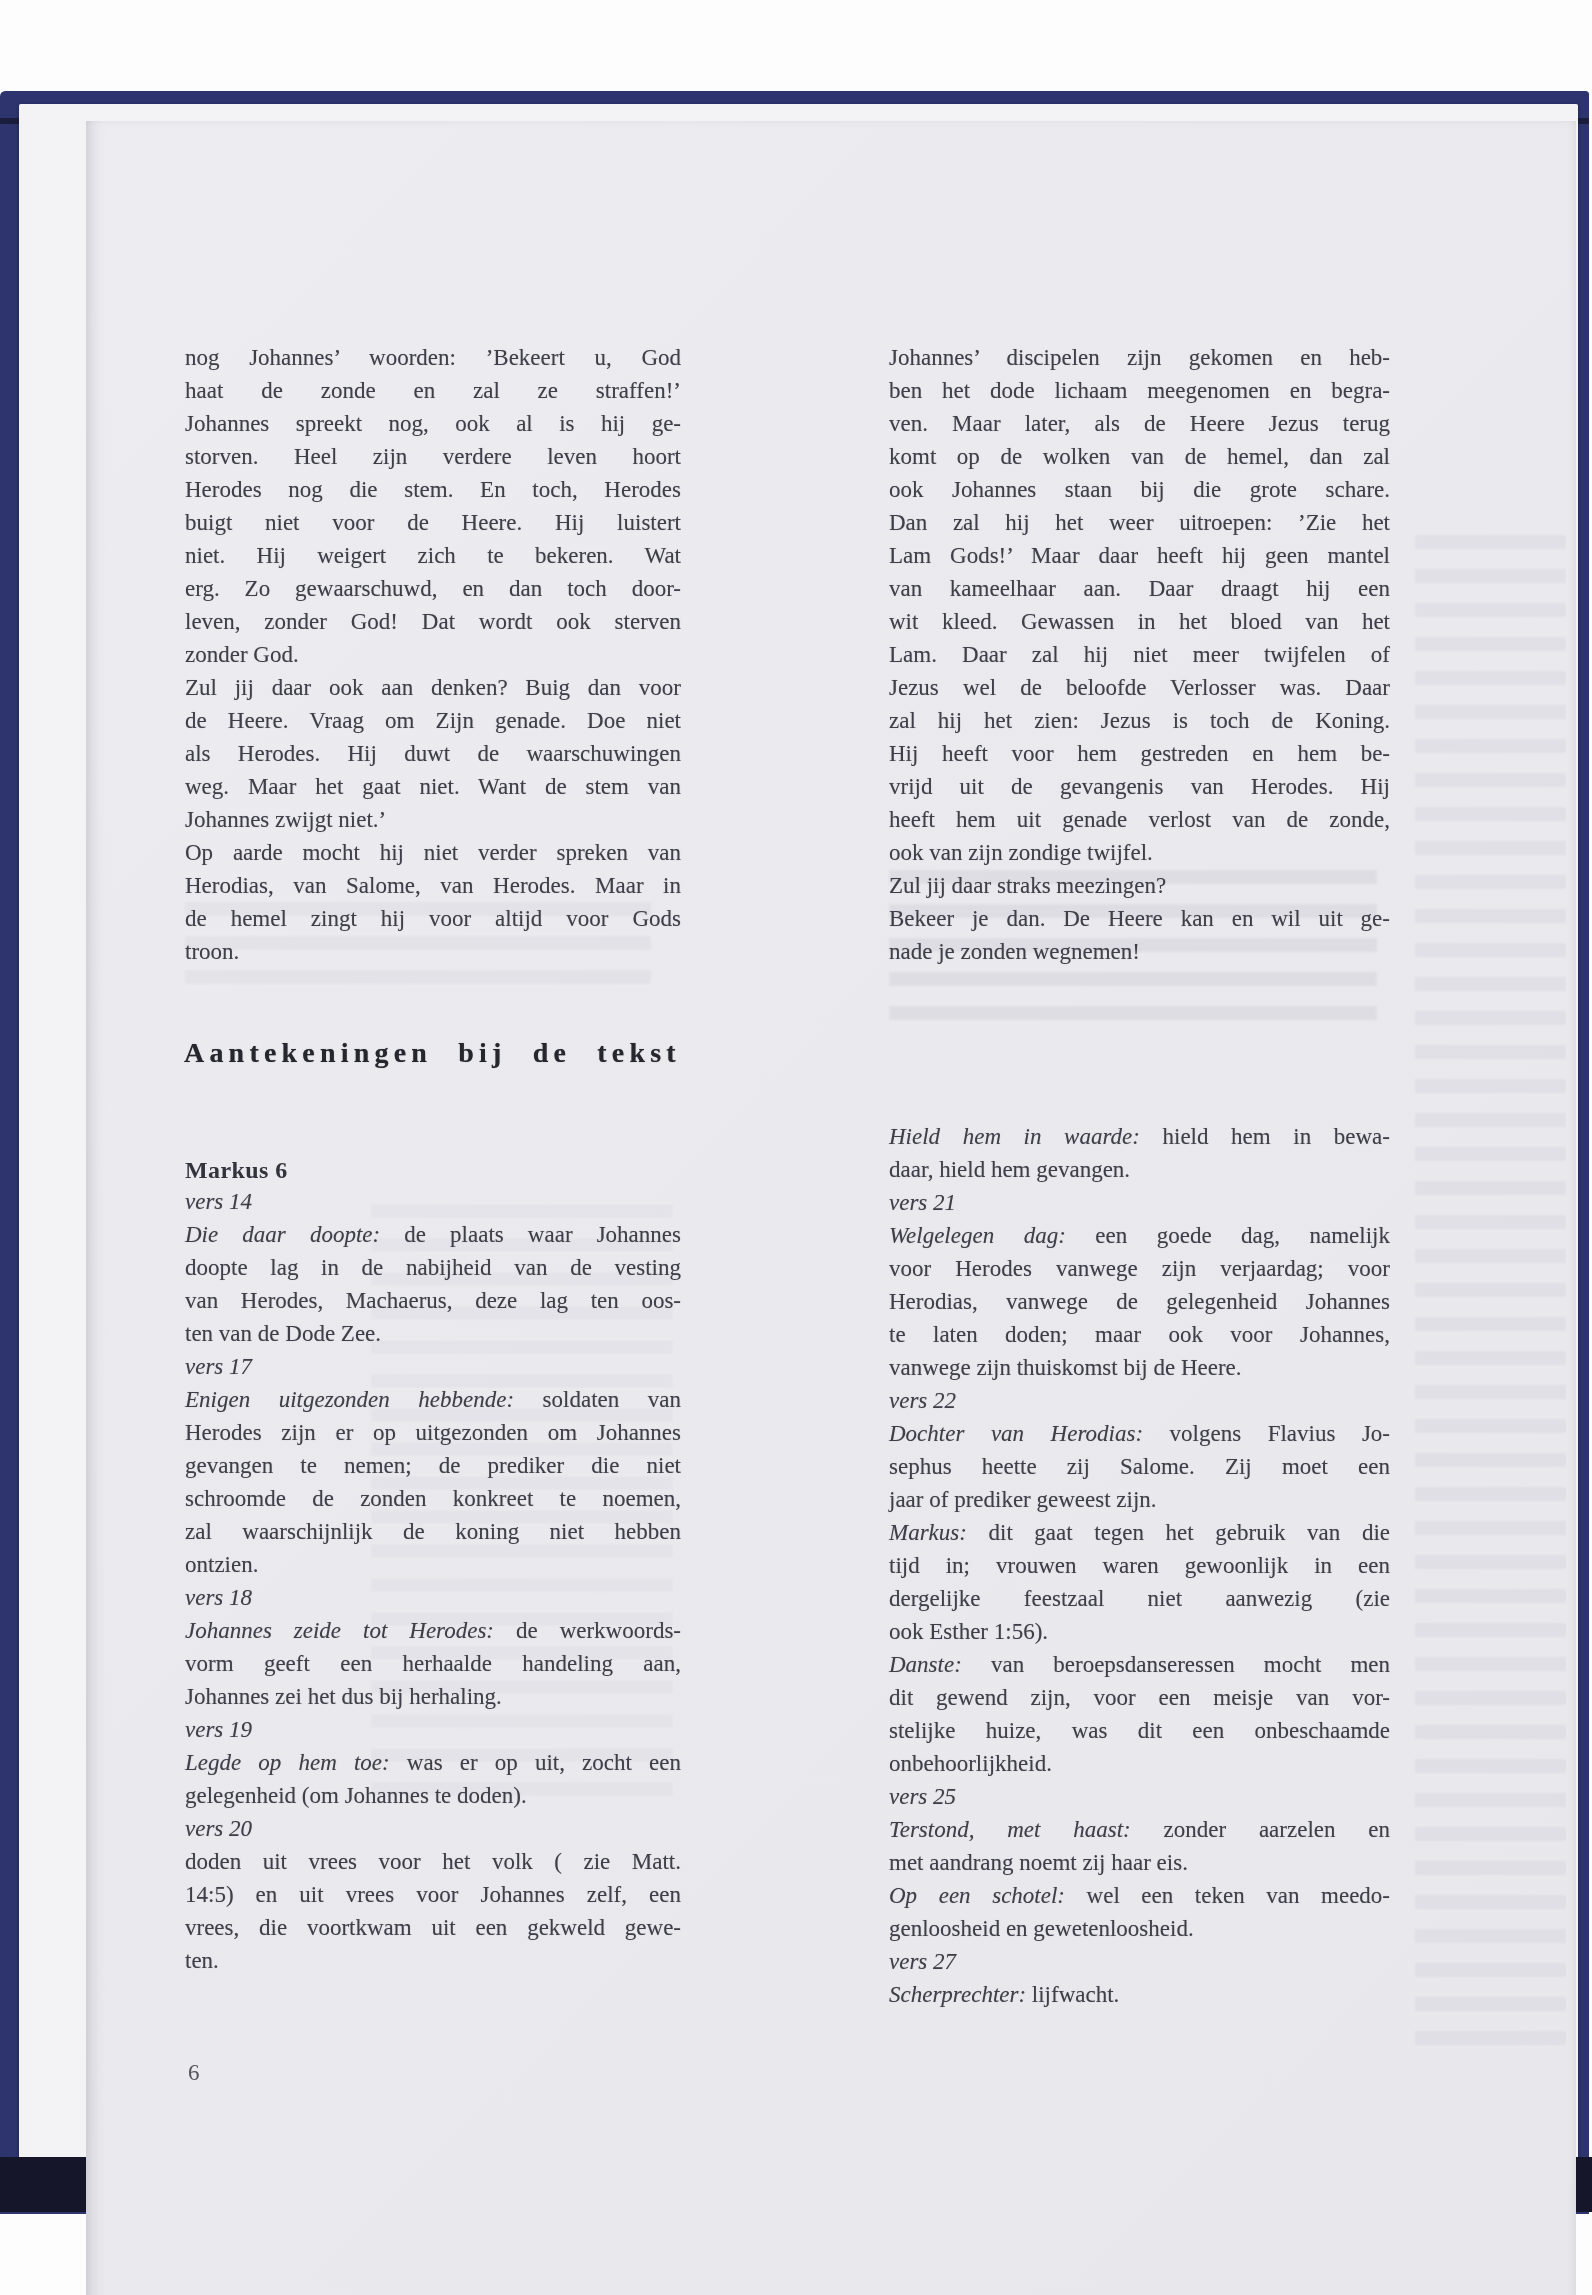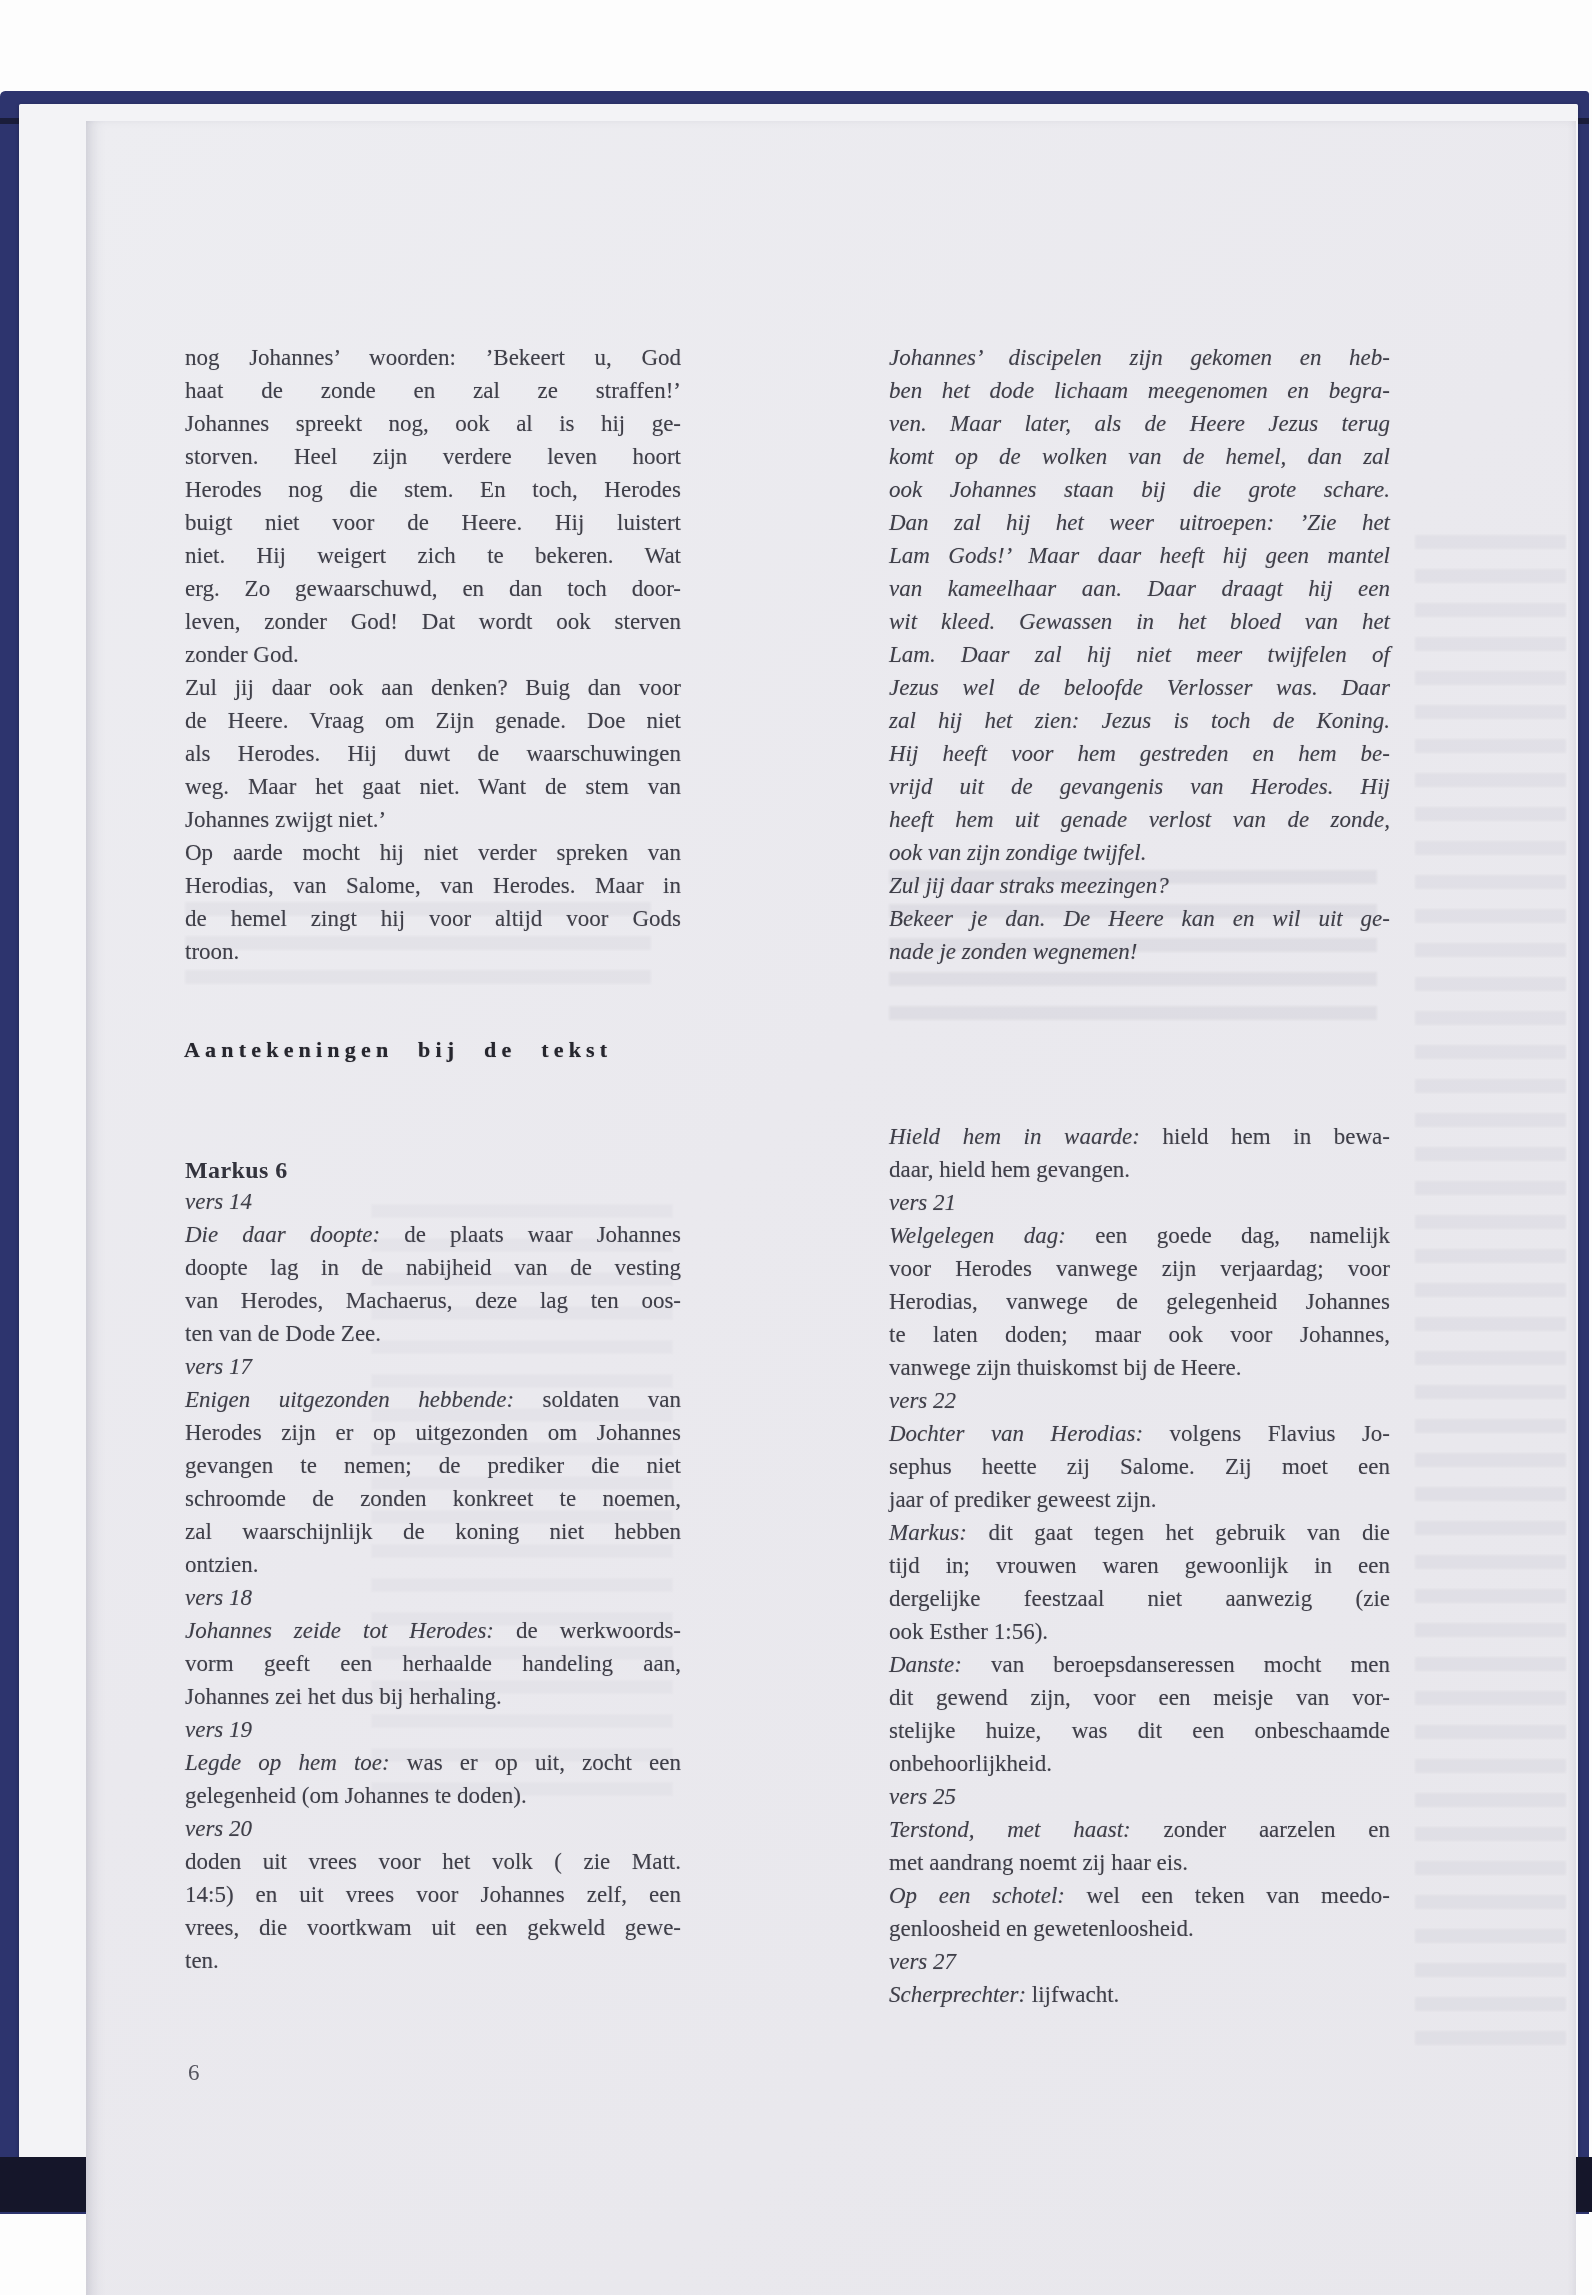--- a/index.html
+++ b/index.html
@@ -33,26 +33,26 @@
   }
   .col{position:absolute;color:#3f3f49;font-size:23px;}
   .tline{
     height:33px;line-height:33px;
     text-align:left;white-space:nowrap;
     text-shadow:0 0 0.9px rgba(63,63,73,.35);
   }
   .tline.just{white-space:normal;text-align:justify;text-align-last:justify;}
   .tline em{}
   .intro-left{left:99px;top:220px;width:496px;}
-  .intro-right{left:803px;top:220px;width:501px;font-style:italic;}
+  .intro-right{left:803px;top:220px;width:501px;}
   .notes-left{left:99px;top:1064px;width:496px;}
   .notes-right{left:803px;top:999px;width:501px;}
   .heading{
     position:absolute;left:98px;top:916px;
-    font-size:22px;font-weight:bold;color:#26262e;
+    font-size:28px;font-weight:bold;color:#26262e;
     letter-spacing:5.2px;word-spacing:14px;
     text-shadow:0 0 0.9px rgba(38,38,46,.5);
   }
   .subheading{
     position:absolute;left:99px;top:998px;
     font-size:24px;font-weight:bold;color:#33333d;
     letter-spacing:0.4px;
     margin-top:38px;
   }
   .pagenum{

